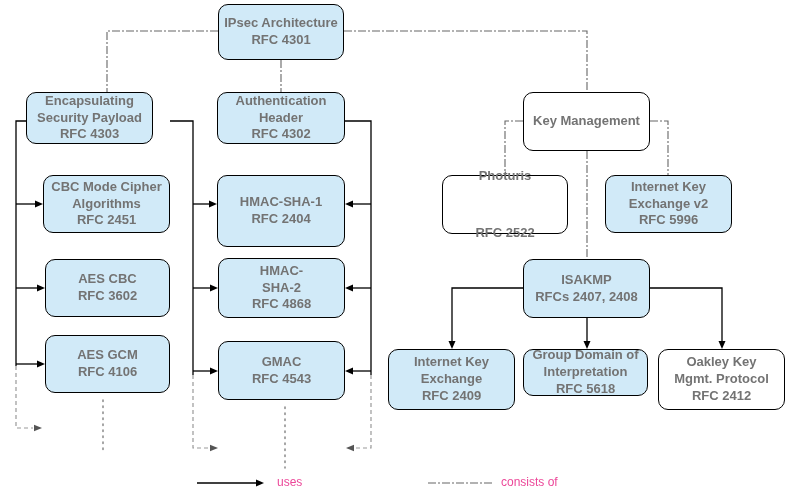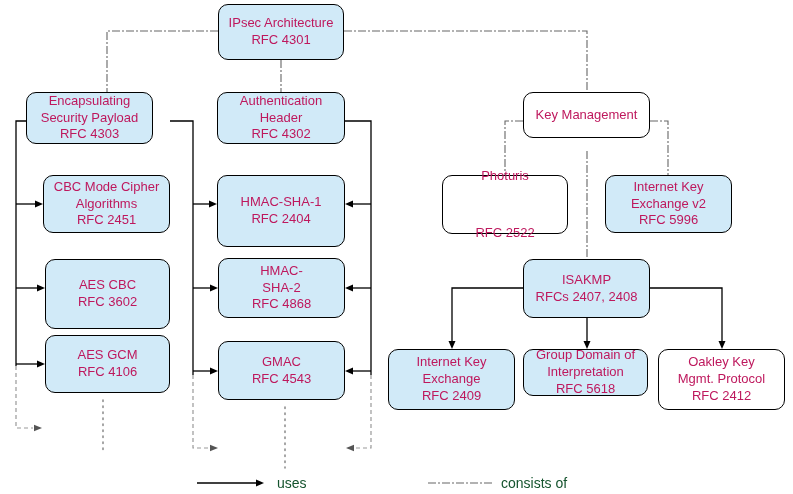--- a/index.html
+++ b/index.html
@@ -5,25 +5,25 @@
   html,body{margin:0;padding:0;background:#fff;}
   .canvas{
     position:relative;width:793px;height:494px;background:#ffffff;
     font-family:"Liberation Sans", sans-serif;overflow:hidden;
   }
   svg.wires{position:absolute;left:0;top:0;pointer-events:none;}
   .node{
     position:absolute;box-sizing:border-box;
     border:1.3px solid #000;border-radius:10px;background:#d1eaf8;
     display:flex;flex-direction:column;align-items:center;justify-content:center;
-    font-size:13px;line-height:1.3;color:#be185d;text-align:center;
+    font-size:13px;line-height:1.3;color:#737373;text-align:center;font-weight:bold;
   }
   .node.white{background:#ffffff;}
   .legend-label{
-    position:absolute;font-size:14px;color:#14532d;white-space:nowrap;
+    position:absolute;font-size:12px;color:#ec4899;white-space:nowrap;
   }
 </style>
 </head>
 <body>
 
 <div class="canvas">
 
   <svg class="wires" width="793" height="494" viewBox="0 0 793 494">
 
     <g stroke="#666" stroke-width="1.1" fill="none" stroke-dasharray="8 2 2 2">
@@ -98,21 +98,21 @@
     <div>Security Payload</div>
     <div>RFC 4303</div>
   </div>
 
   <div class="node" style="left:217px;top:92px;width:128px;height:52px;">
     <div>Authentication</div>
     <div>Header</div>
     <div>RFC 4302</div>
   </div>
 
-  <div class="node white" style="left:523px;top:92px;width:127px;height:46px;">
+  <div class="node white" style="left:523px;top:92px;width:127px;height:59px;">
     <div>Key Management</div>
   </div>
 
   <div class="node" style="left:43px;top:175px;width:127px;height:58px;">
     <div>CBC Mode Cipher</div>
     <div>Algorithms</div>
     <div>RFC 2451</div>
   </div>
 
   <div class="node" style="left:217px;top:175px;width:128px;height:72px;">
@@ -124,21 +124,21 @@
     <div>Photuris</div>
     <div>RFC 2522</div>
   </div>
 
   <div class="node" style="left:605px;top:175px;width:127px;height:58px;">
     <div>Internet Key</div>
     <div>Exchange v2</div>
     <div>RFC 5996</div>
   </div>
 
-  <div class="node" style="left:45px;top:259px;width:125px;height:70px;">
+  <div class="node" style="left:45px;top:259px;width:125px;height:58px;">
     <div>AES CBC</div>
     <div>RFC 3602</div>
   </div>
 
   <div class="node" style="left:218px;top:258px;width:127px;height:60px;">
     <div>HMAC-</div>
     <div>SHA-2</div>
     <div>RFC 4868</div>
   </div>
 

